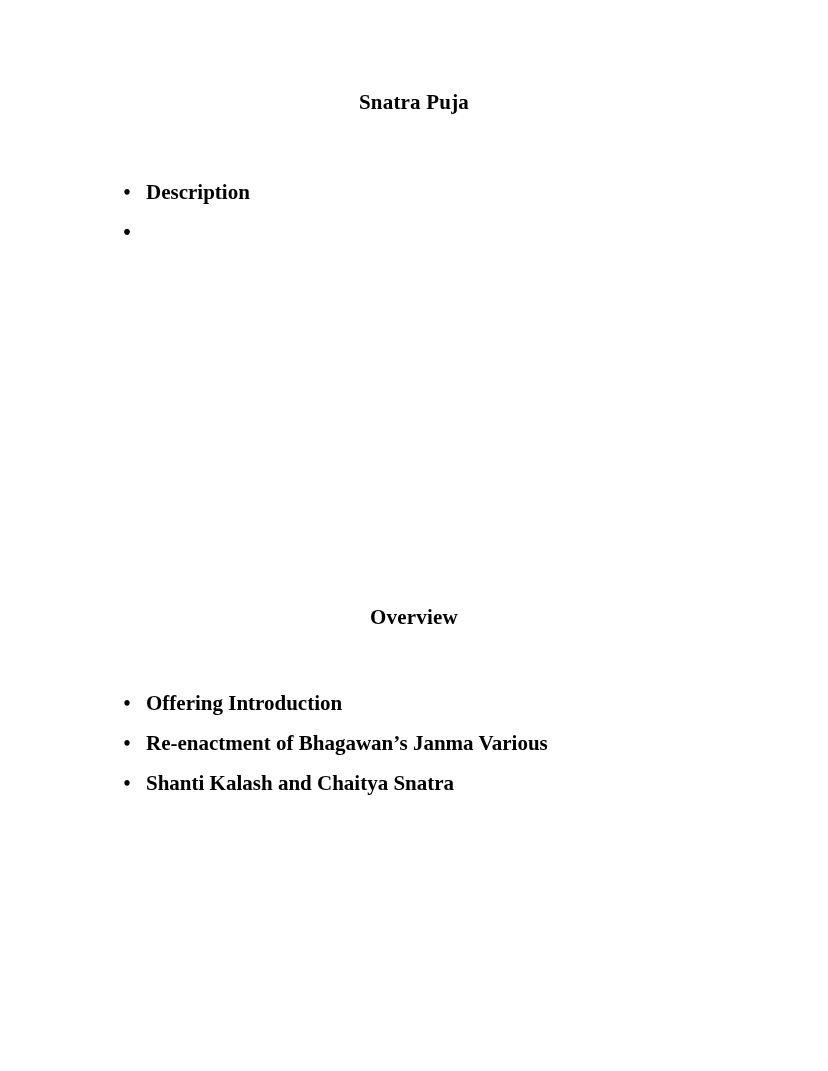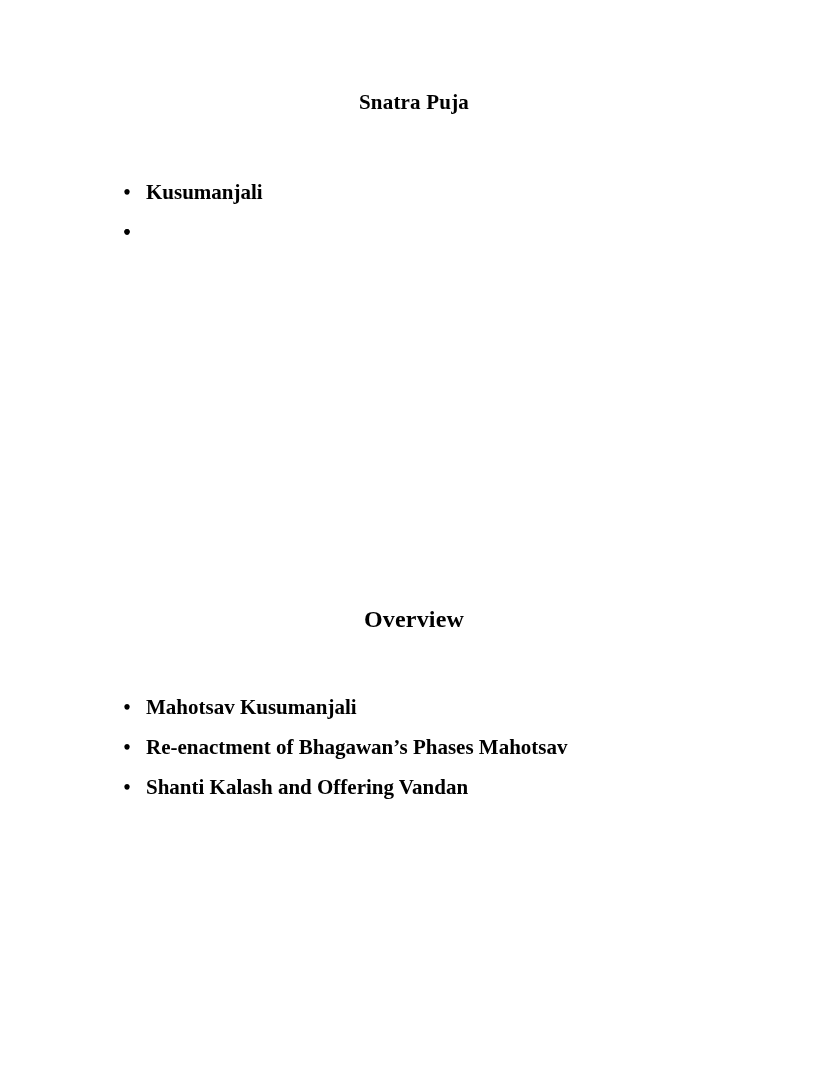--- a/index.html
+++ b/index.html
@@ -33,21 +33,21 @@
   .doc-title {
     text-align: center;
     font-size: 21px;
     font-weight: bold;
     letter-spacing: 0.2px;
     line-height: 1.2;
     margin: 0 0 0 0;
   }
   .section-heading {
     text-align: center;
-    font-size: 24px;
+    font-size: 21px;
     font-weight: bold;
     letter-spacing: 0.2px;
     line-height: 1.2;
     margin: 0;
   }
   ul.bullets {
     list-style: none;
     margin: 0;
     padding: 0;
   }
@@ -78,42 +78,42 @@
 </head>
 <body>
 
 <div class="page">
 
   <div class="section section-one">
     <h1 class="doc-title">Snatra Puja</h1>
     <ul class="bullets first-list">
       <li>
         <span class="bullet-dot">•</span>
-        <span class="li-text">Kusumanjali</span>
+        <span class="li-text">Description</span>
       </li>
       <li>
         <span class="bullet-dot">•</span>
       </li>
       <li>
         <span class="bullet-dot">•</span>
       </li>
     </ul>
   </div>
 
   <div class="section section-two">
     <h2 class="section-heading">Overview</h2>
     <ul class="bullets second-list">
       <li>
         <span class="bullet-dot">•</span>
-        <span class="li-text">Mahotsav Kusumanjali</span>
+        <span class="li-text">Offering Introduction</span>
       </li>
       <li>
         <span class="bullet-dot">•</span>
-        <span class="li-text">Re-enactment of Bhagawan’s Phases Mahotsav</span>
+        <span class="li-text">Re-enactment of Bhagawan’s Janma Various</span>
       </li>
       <li>
         <span class="bullet-dot">•</span>
-        <span class="li-text">Shanti Kalash and Offering Vandan</span>
+        <span class="li-text">Shanti Kalash and Chaitya Snatra</span>
       </li>
     </ul>
   </div>
 
 </div>
 
 </body></html>

